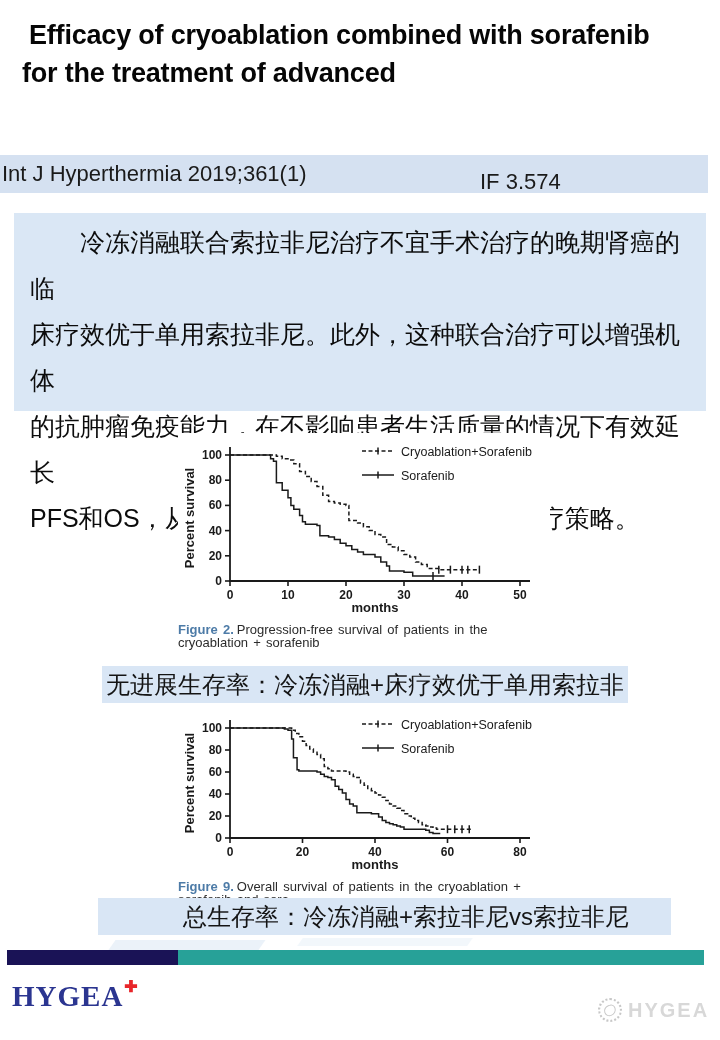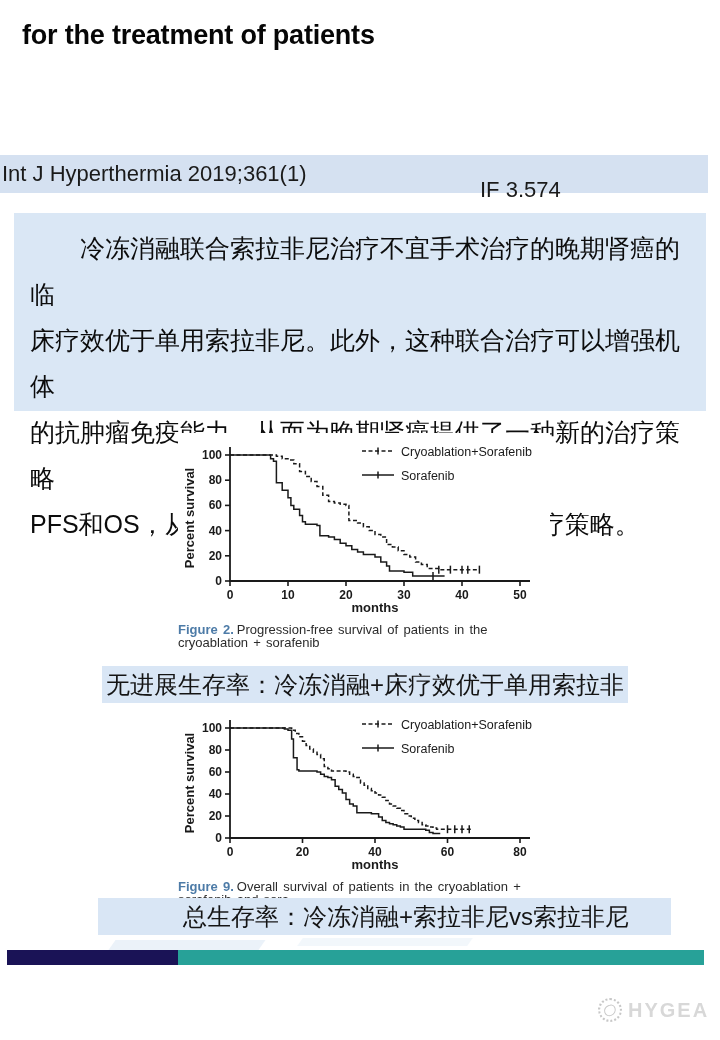--- a/index.html
+++ b/index.html
@@ -8,25 +8,25 @@
     font-family:"Liberation Sans",sans-serif;color:#111;
   }
   
   .title-block{position:absolute;top:16px;left:22px;width:688px;
     font-weight:700;font-size:27px;line-height:38px;color:#060606;letter-spacing:-0.2px;}
   .title-block .t1{padding-left:7px;}
   
   .journal-bar{position:absolute;top:155px;left:0;width:708px;height:38px;
     background:#d5e1f1;font-size:22px;color:#1a1a1a;line-height:38px;}
   .journal-bar .citation{position:absolute;left:2px;top:0;}
-  .journal-bar .impact{position:absolute;left:480px;top:16px;}
+  .journal-bar .impact{position:absolute;left:480px;top:8px;}
   
   .abstract-box{position:absolute;top:213px;left:14px;width:692px;height:198px;
     background:#dae7f5;font-size:25px;line-height:46px;color:#0c0c0c;
-    padding:12px 14px 0 16px;box-sizing:border-box;}
+    padding:6px 14px 0 16px;box-sizing:border-box;}
   .abstract-box .a1{text-indent:2em;}
   
   .figure{position:absolute;left:178px;width:372px;background:#fff;}
   .fig2{top:433px;}
   .fig3{top:706px;}
   .fig-caption{width:368px;margin-top:5px;font-size:13px;line-height:12.5px;
     color:#2b2b2b;word-spacing:1.6px;}
   .cap-label{color:#4d7ba7;font-weight:700;margin-right:3px;}
   
   .label-bar{position:absolute;height:37px;background:#d9e6f5;
@@ -54,32 +54,33 @@
     border:1.5px solid #9a9a9a;border-radius:50% 40% 55% 45%;transform:rotate(-20deg);}
   .wm-text{font-size:20px;font-weight:700;color:#b9b9b9;letter-spacing:2px;}
   svg text{font-family:"Liberation Sans",sans-serif;}
 </style>
 </head>
 <body>
 
 <div class="slide">
 
   <div class="title-block">
-    <div class="t2">for the treatment of patients</div>
+    <div class="t1">Efficacy of cryoablation combined with sorafenib</div>
+    <div class="t2">for the treatment of advanced</div>
   </div>
 
   <div class="journal-bar">
     <span class="citation">Int J Hyperthermia 2019;361(1)</span>
     <span class="impact">IF 3.574</span>
   </div>
 
   <div class="abstract-box">
     <div class="a1">冷冻消融联合索拉非尼治疗不宜手术治疗的晚期肾癌的临</div>
     <div>床疗效优于单用索拉非尼。此外，这种联合治疗可以增强机体</div>
-    <div>的抗肿瘤免疫能力，从而为晚期肾癌提供了一种新的治疗策略</div>
+    <div>的抗肿瘤免疫能力，在不影响患者生活质量的情况下有效延长</div>
     <div>PFS和OS，从而为晚期肾癌提供了一种新的治疗策略。</div>
   </div>
 
   <div class="figure fig2">
     <svg id="chart0" width="372" height="182">
         <line x1="52" y1="14" x2="52" y2="148" stroke="#1a1a1a" stroke-width="1.8"></line>
         <line x1="51.1" y1="148" x2="352" y2="148" stroke="#1a1a1a" stroke-width="1.8"></line>
         <line x1="47" y1="148" x2="52" y2="148" stroke="#1a1a1a" stroke-width="1.6"></line>
         <text x="44" y="152" text-anchor="end" font-size="12" font-weight="700" fill="#1a1a1a">0</text>
         <line x1="47" y1="122.8" x2="52" y2="122.8" stroke="#1a1a1a" stroke-width="1.6"></line>
@@ -179,19 +180,20 @@
     </div>
   </div>
 
   <div class="label-bar label-os">总生存率：冷冻消融+索拉非尼vs索拉非尼</div>
 
   <div class="wisp wisp1"></div>
   <div class="wisp wisp2"></div>
   <div class="bar-navy"></div>
   <div class="bar-teal"></div>
 
+  <div class="logo"><span>HYGEA</span><span class="plus">✚</span></div>
 
   <div class="watermark">
     <span class="wm-icon"></span>
     <span class="wm-text">HYGEA</span>
   </div>
 
 </div>
 
 </body></html>

